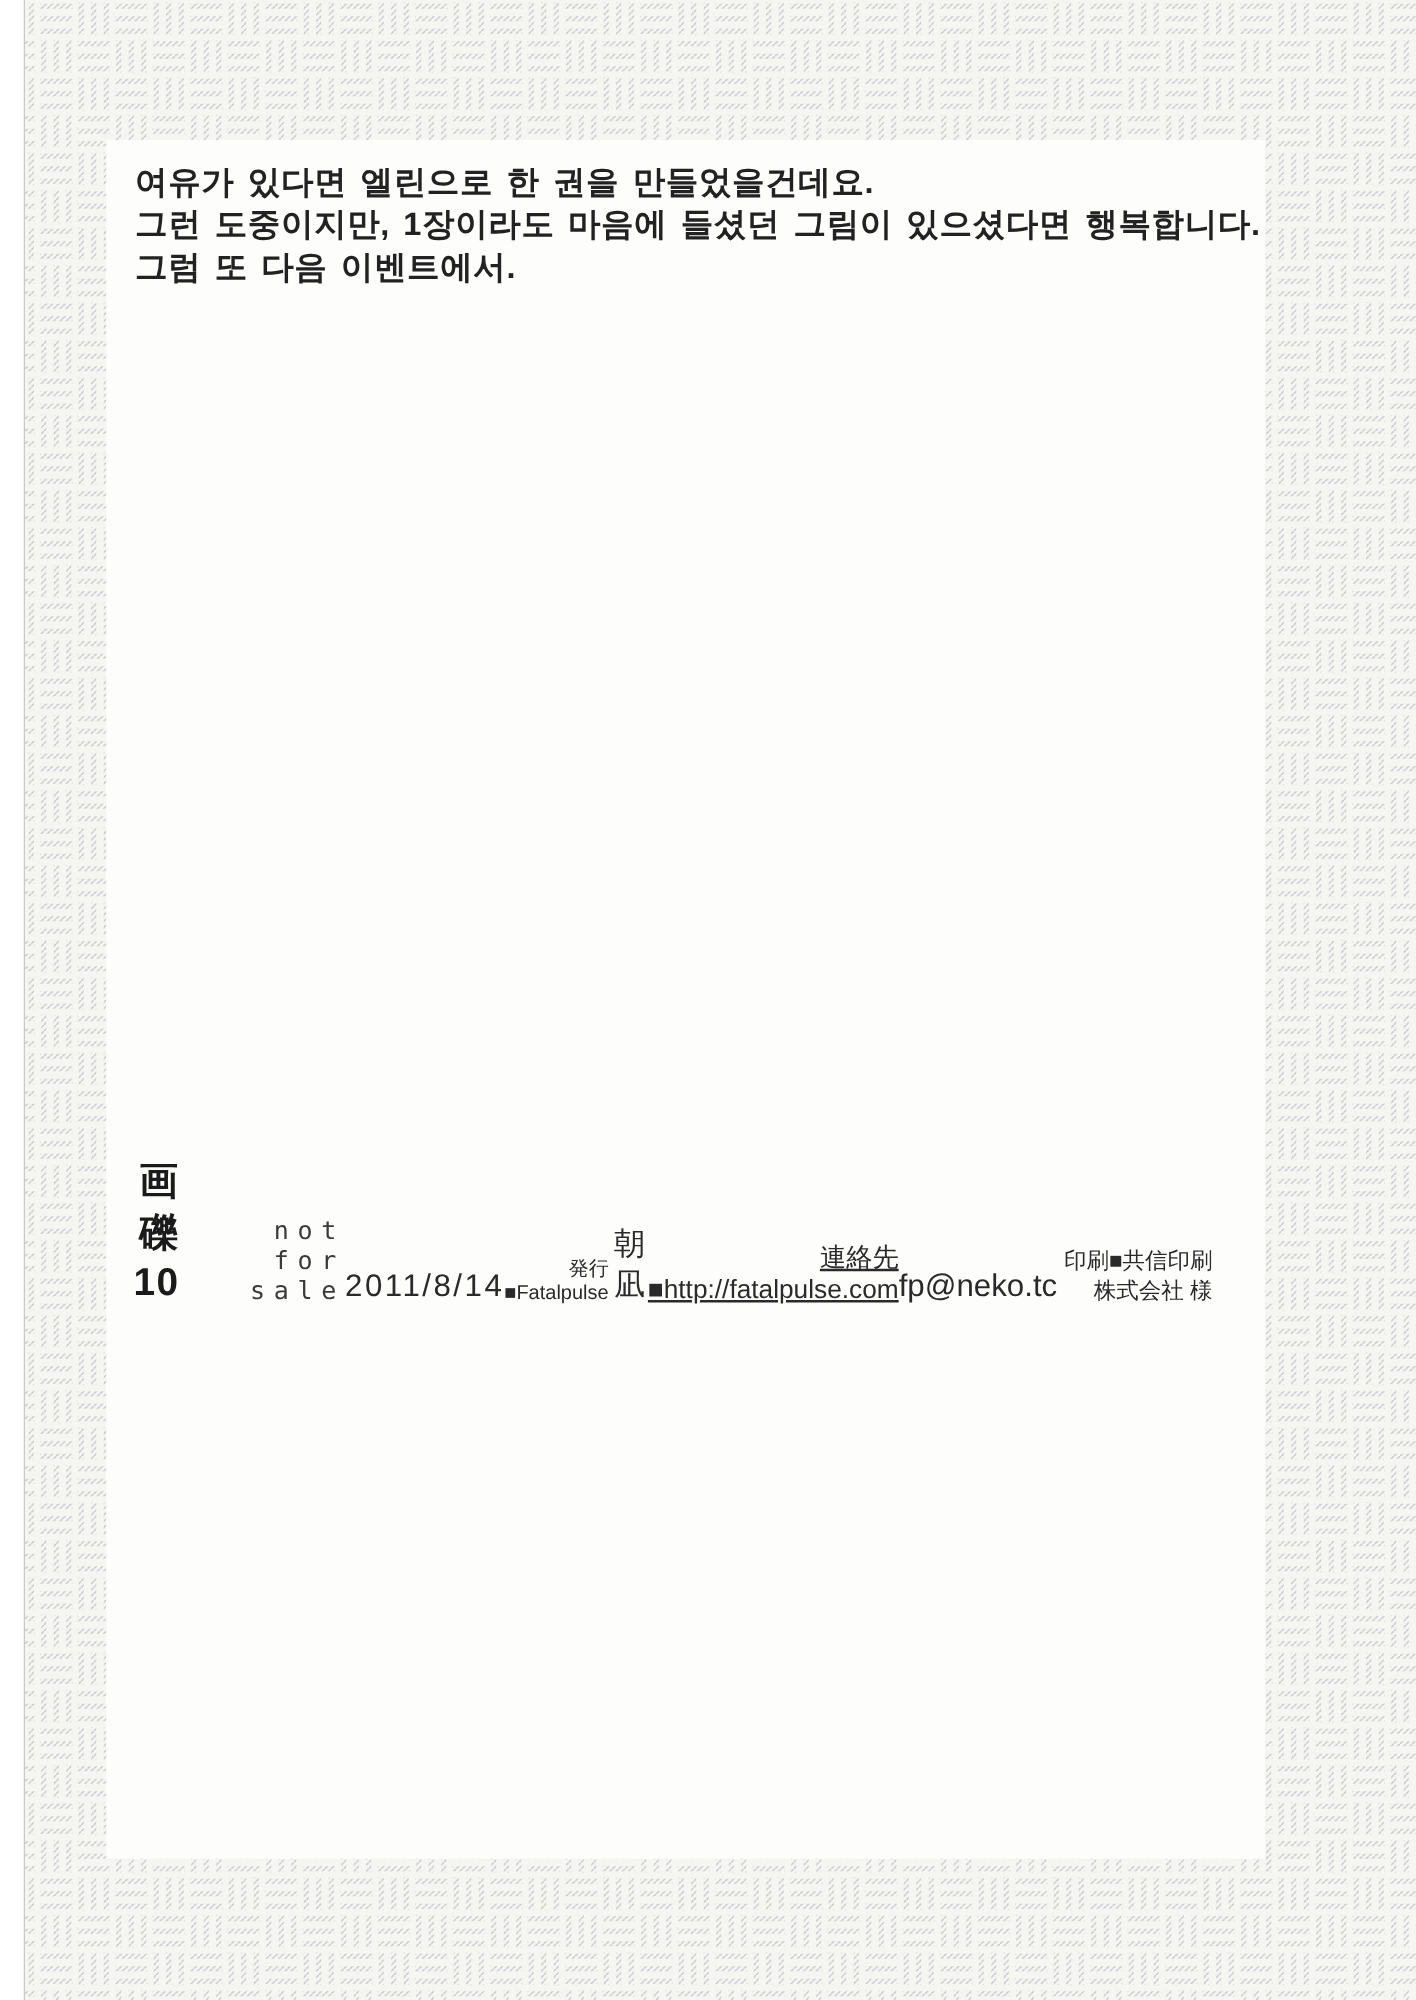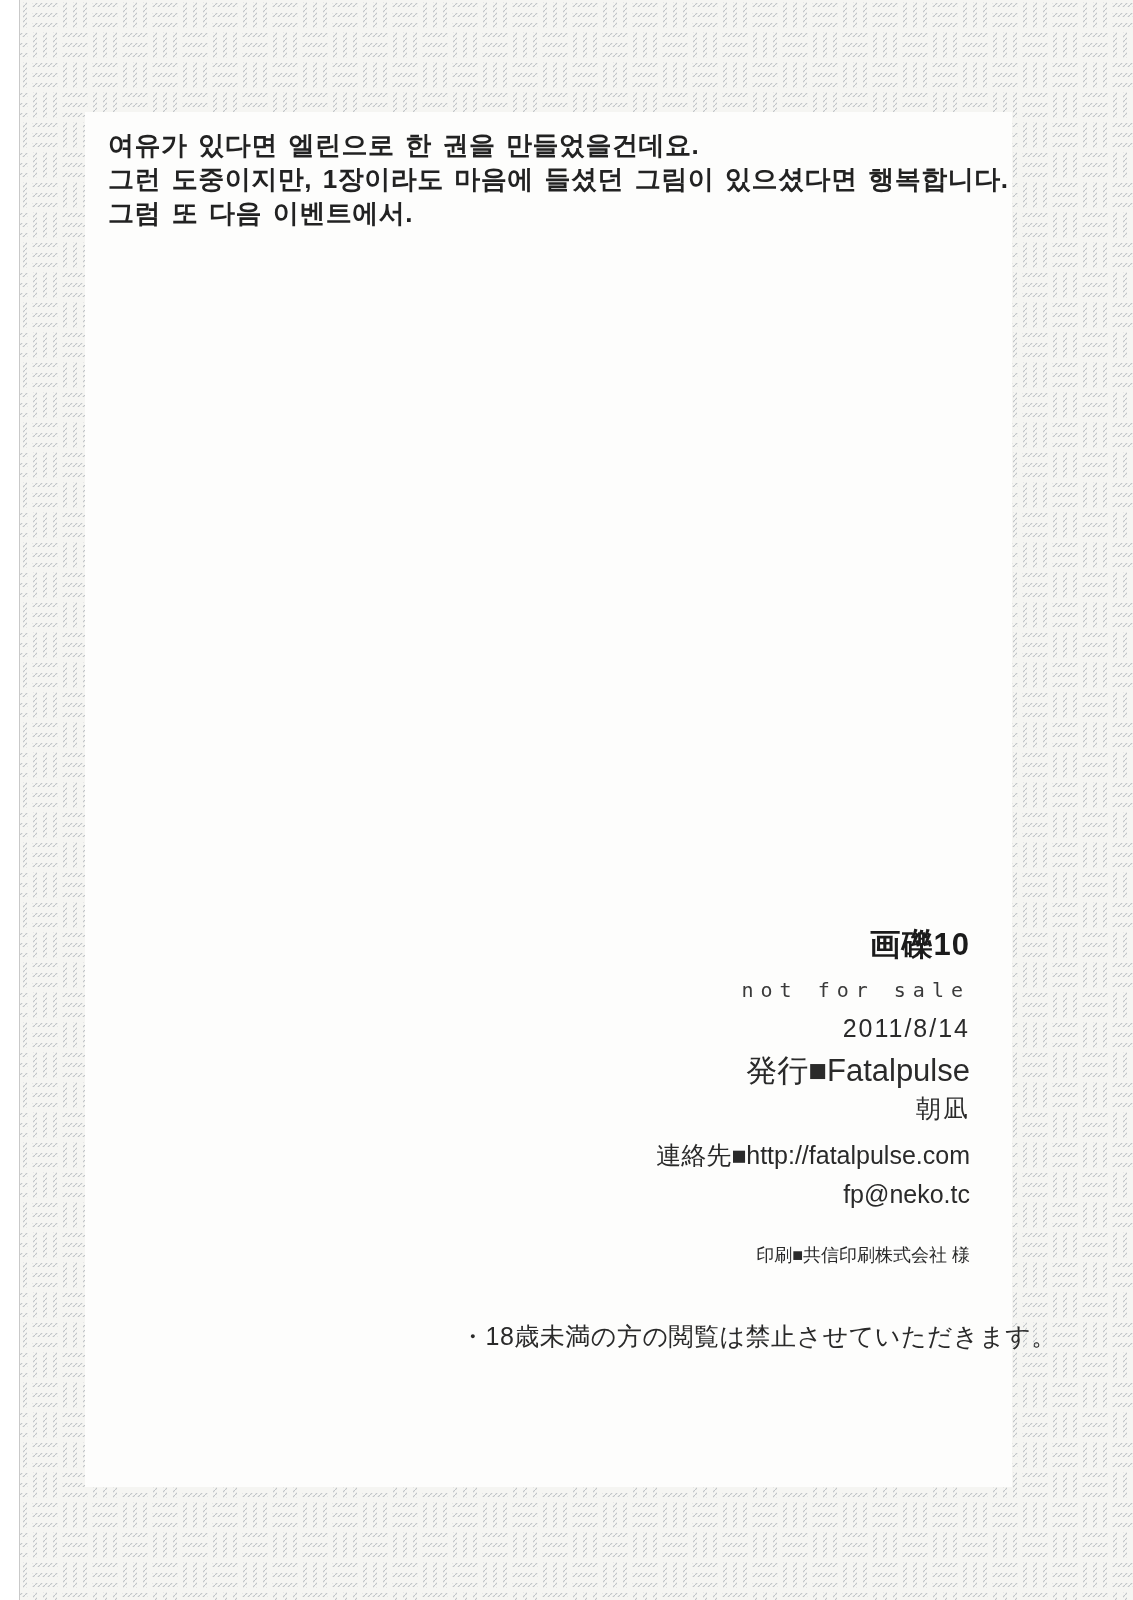--- a/index.html
+++ b/index.html
@@ -52,21 +52,20 @@
     letter-spacing: 0.5px;
     word-spacing: 3px;
     color: #222222;
     white-space: nowrap;
   }
   .colophon {
     position: absolute;
     right: 42px;
     top: 812px;
     display: flex;
-    flex-direction: column;
     align-items: flex-end;
     text-align: right;
     color: #2a2a2a;
   }
   .doujin-title {
     font-size: 31px;
     font-weight: 700;
     letter-spacing: 1px;
     color: #1b1b1b;
   }
@@ -77,30 +76,31 @@
     letter-spacing: 7px;
     color: #3a3a3a;
   }
   .pub-date {
     margin-top: 12px;
     font-size: 25px;
     letter-spacing: 2px;
   }
   .pub-line {
     margin-top: 7px;
-    font-size: 31px;
+    font-size: 16px;
   }
   .circle-name {
     margin-top: 0;
     font-size: 25px;
     letter-spacing: 2px;
   }
   .contact-line {
     margin-top: 14px;
-    font-size: 25px;
+    font-size: 21px;
+    text-decoration: underline;
   }
   .email-line {
     margin-top: 8px;
     font-size: 25px;
   }
   .printer-line {
     margin-top: 34px;
     font-size: 18px;
   }
   .age-warning {
@@ -160,16 +160,15 @@
       <div class="doujin-title">画礫10</div>
       <div class="not-for-sale">not for sale</div>
       <div class="pub-date">2011/8/14</div>
       <div class="pub-line">発行■Fatalpulse</div>
       <div class="circle-name">朝凪</div>
       <div class="contact-line">連絡先■http://fatalpulse.com</div>
       <div class="email-line">fp@neko.tc</div>
       <div class="printer-line">印刷■共信印刷株式会社 様</div>
     </div>
 
-    <div class="age-warning">・18歳未満の方の閲覧は禁止させていただきます。</div>
 
   </div>
 </div>
 
 </body></html>

